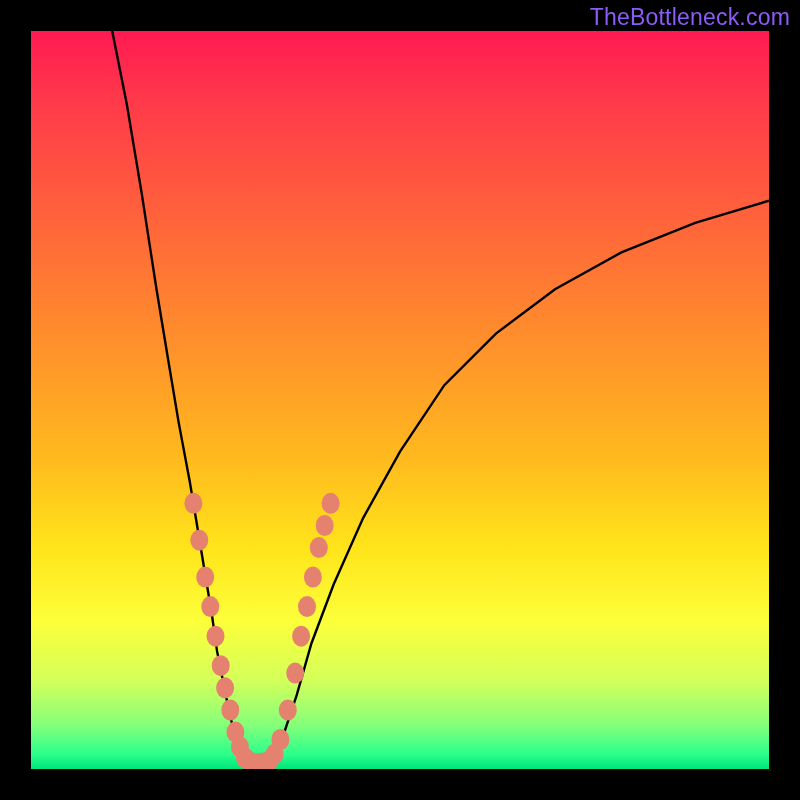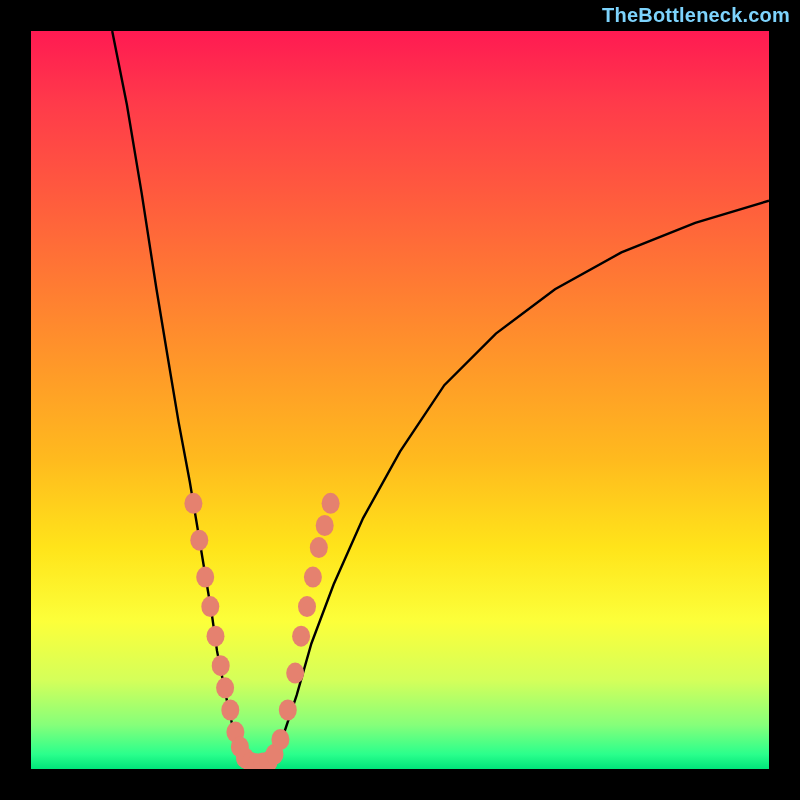--- a/index.html
+++ b/index.html
@@ -43,24 +43,24 @@
     position: absolute;
     left: 0;
     top: 0;
     width: 738px;
     height: 738px;
   }
   .watermark {
     position: absolute;
     top: 4px;
     right: 10px;
-    color: #7dd3fc;
-    font-size: 20px;
+    color: #8b5cf6;
+    font-size: 23px;
     letter-spacing: 0.2px;
-    font-weight: 700;
+    font-weight: 400;
     user-select: none;
   }
 </style>
 </head>
 <body>
 
 <div class="frame">
   <div class="plot-area">
     <svg class="curve" viewBox="0 0 738 738" preserveAspectRatio="none">
       <path id="curve-path" fill="none" stroke="#000" stroke-width="2.4" d="M81.2 0.0 L95.9 73.8 L110.7 162.4 L125.5 258.3 L136.5 324.7 L147.6 391.1 L158.7 450.2 L166.1 494.5 L173.4 538.7 L180.8 583.0 L186.0 619.9 L191.9 649.4 L197.8 679.0 L203.0 701.1 L206.6 715.9 L210.3 726.9 L210.3 726.9 L217.7 732.1 L225.1 732.8 L232.5 732.1 L239.8 729.1 L239.8 729.1 L250.9 708.5 L265.7 664.2 L280.4 612.5 L302.6 553.5 L332.1 487.1 L369.0 420.7 L413.3 354.2 L464.9 302.6 L524.0 258.3 L590.4 221.4 L664.2 191.9 L738.0 169.7"></path>

